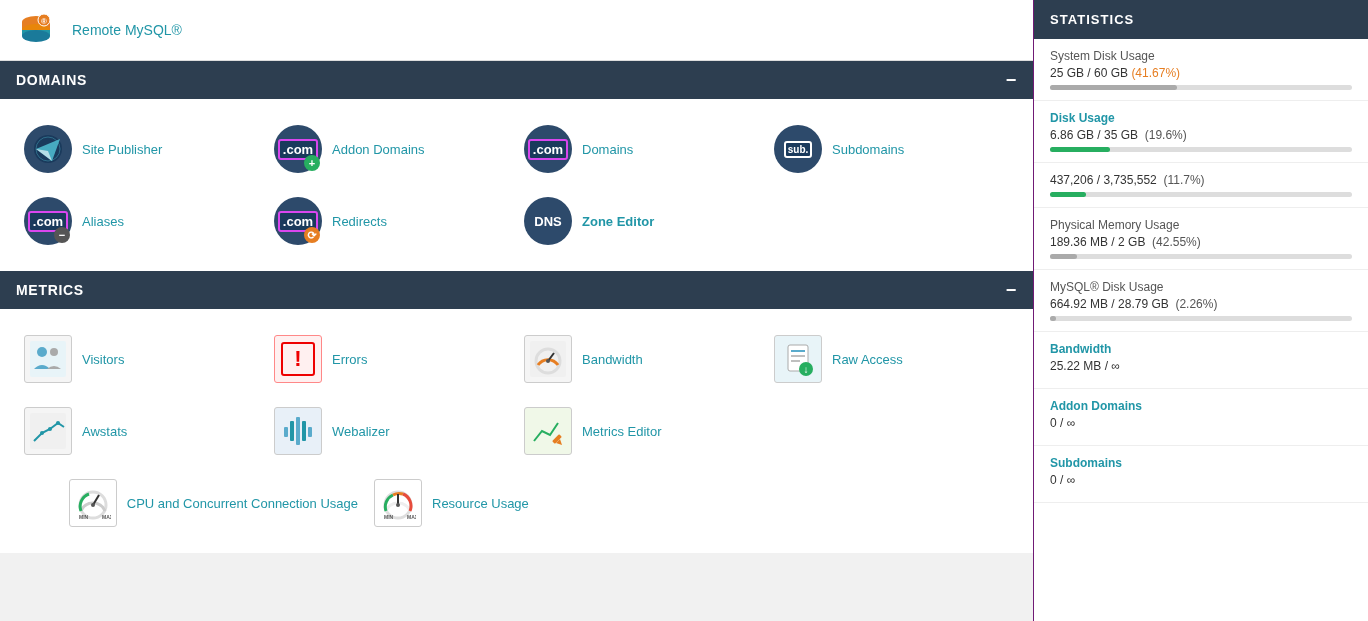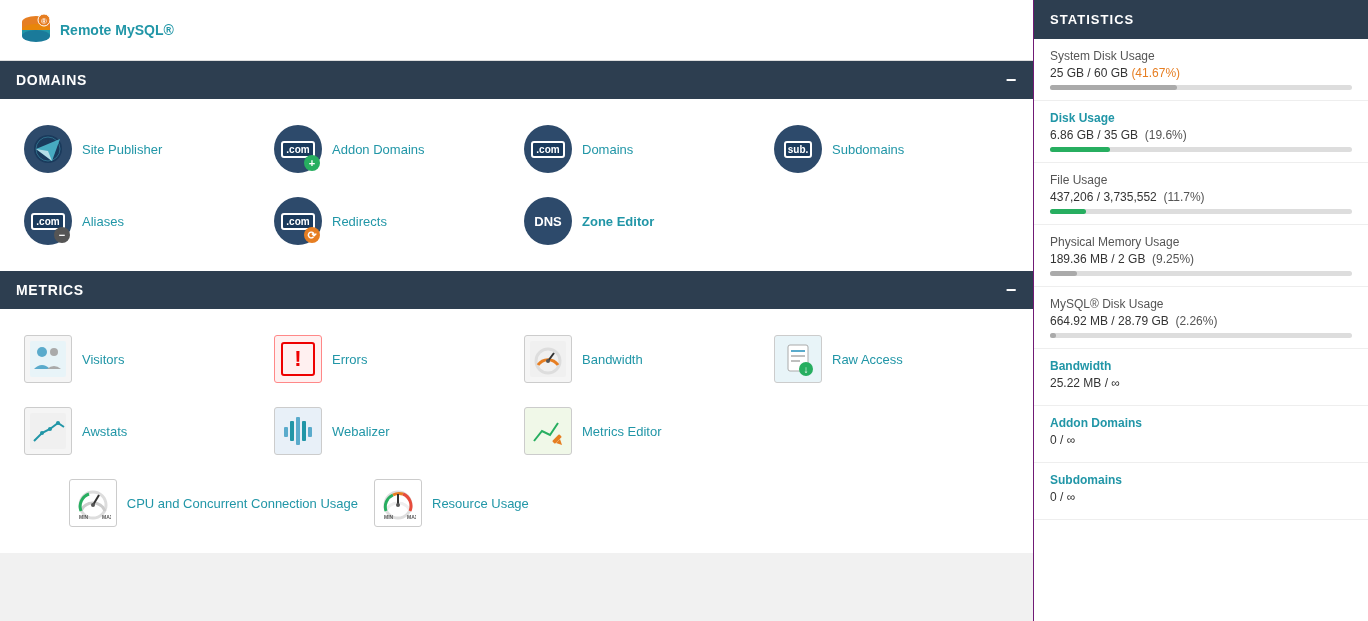--- a/index.html
+++ b/index.html
@@ -7,21 +7,21 @@
 
     .main-content { flex: 1; overflow-y: auto; }
 
     .top-bar {
       background: #fff;
       padding: 10px 16px;
       display: flex;
       align-items: center;
       border-bottom: 1px solid #ddd;
     }
-    .top-bar a { color: #2196a7; text-decoration: none; font-size: 14px; margin-left: 4px; font-weight: bold; }
+    .top-bar a { color: #2196a7; text-decoration: none; font-size: 14px; margin-left: 16px; }
 
     .section-header {
       background: #2d3e50;
       color: #fff;
       padding: 10px 16px;
       font-size: 14px;
       font-weight: bold;
       letter-spacing: 0.05em;
       display: flex;
       justify-content: space-between;
@@ -97,23 +97,23 @@
       height: 48px;
       border-radius: 50%;
       background: #2d4a6b;
       display: flex;
       align-items: center;
       justify-content: center;
       position: relative;
     }
     .com-text {
       color: #fff;
-      font-size: 10px;
+      font-size: 13px;
       font-weight: bold;
-      border: 2px solid #ffffff;
+      border: 2px solid #d946ef;
       border-radius: 3px;
       padding: 1px 3px;
       background: #1a3a5c;
     }
     .com-badge {
       position: absolute;
       bottom: 2px;
       right: 2px;
       width: 16px;
       height: 16px;
@@ -416,33 +416,32 @@
     <div class="stat-label-link" style="cursor:pointer;">Disk Usage</div>
     <div class="stat-value">
       6.86 GB / 35 GB &nbsp;<span style="color:#555;">(19.6%)</span>
     </div>
     <div class="progress-bar-bg">
       <div class="progress-bar-fill fill-green" style="width:20%;"></div>
     </div>
   </div>
 
   <div class="stat-item">
-    <div class="stat-label">File Usage</div>
     <div class="stat-value">
       437,206 / 3,735,552 &nbsp;<span style="color:#555;">(11.7%)</span>
     </div>
     <div class="progress-bar-bg">
       <div class="progress-bar-fill fill-green" style="width:12%;"></div>
     </div>
   </div>
 
   <div class="stat-item">
     <div class="stat-label">Physical Memory Usage</div>
     <div class="stat-value">
-      189.36 MB / 2 GB &nbsp;<span style="color:#555;">(9.25%)</span>
+      189.36 MB / 2 GB &nbsp;<span style="color:#555;">(42.55%)</span>
     </div>
     <div class="progress-bar-bg">
       <div class="progress-bar-fill fill-gray" style="width:9%;"></div>
     </div>
   </div>
 
   <div class="stat-item">
     <div class="stat-label">MySQL® Disk Usage</div>
     <div class="stat-value">
       664.92 MB / 28.79 GB &nbsp;<span style="color:#555;">(2.26%)</span>

